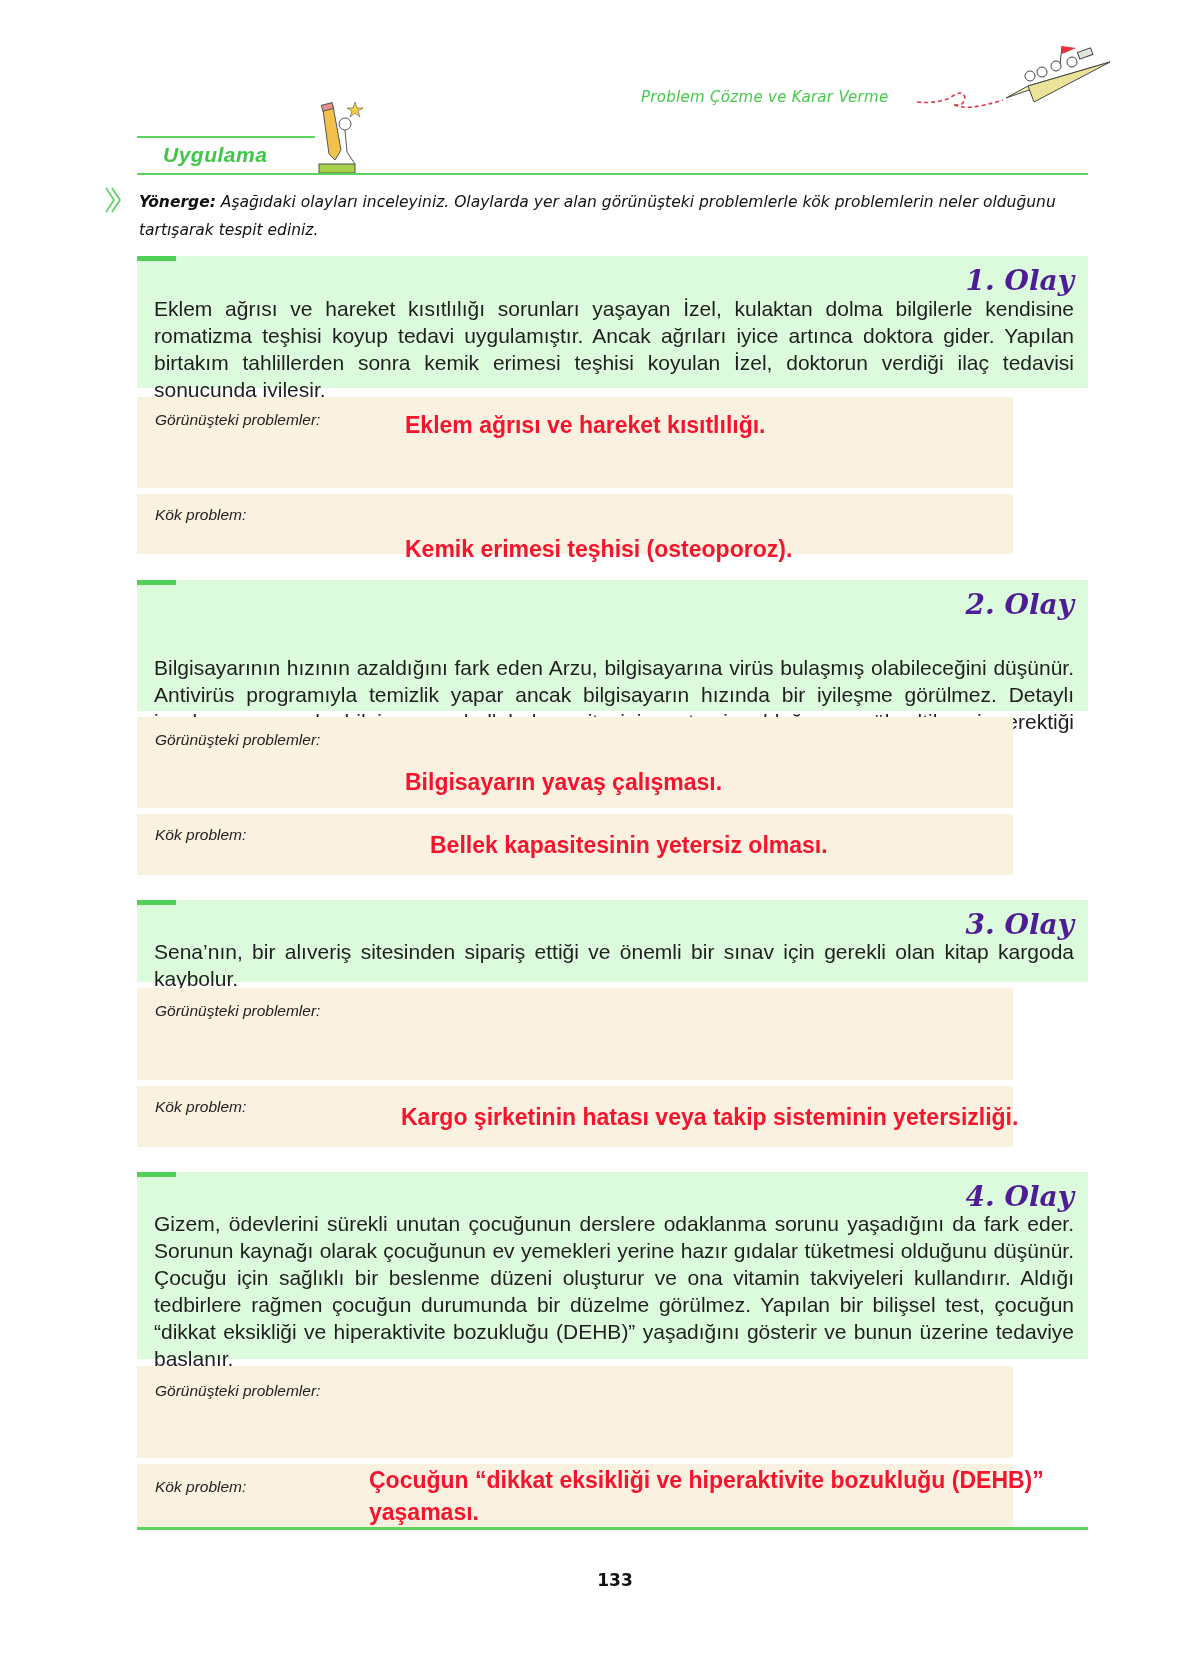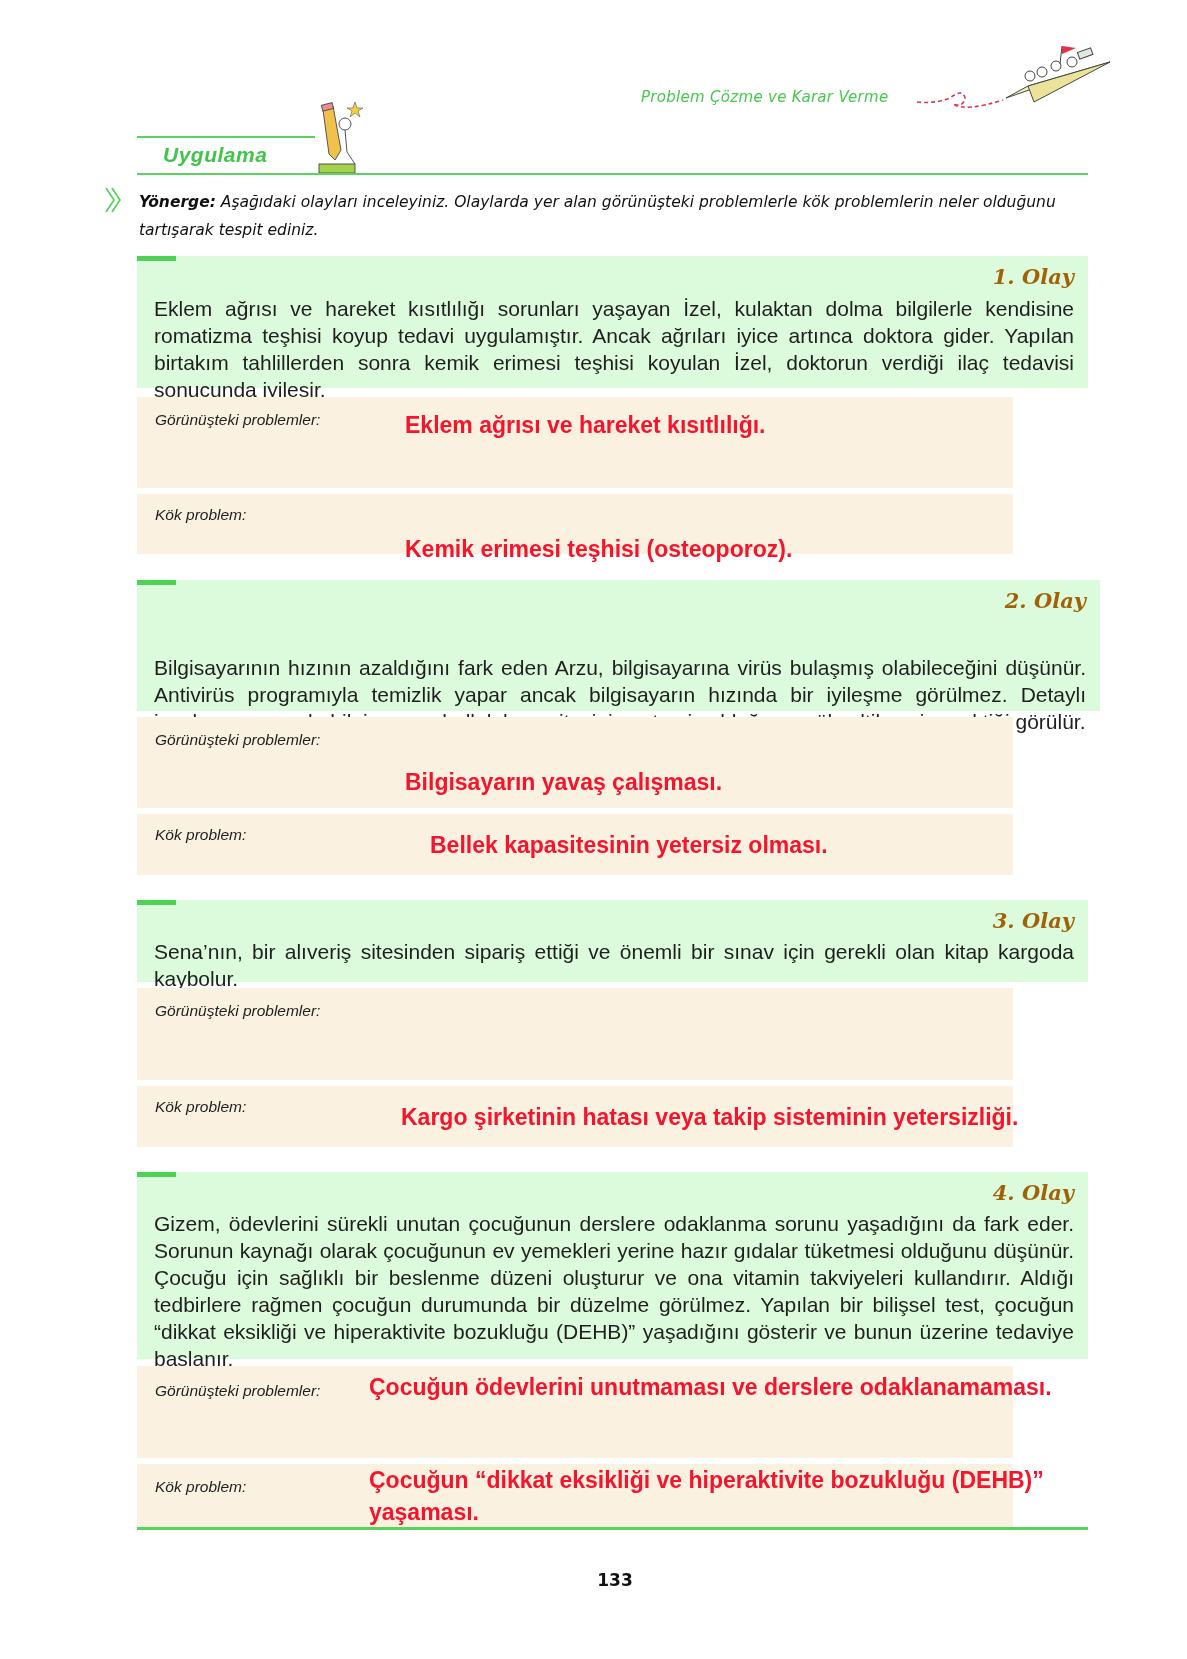--- a/index.html
+++ b/index.html
@@ -10,21 +10,21 @@
   .plane { left:998px; top:40px; width:118px; height:70px; }
   .uyg-line-top { left:137px; top:136px; width:178px; height:2px; background:#5bd35f; }
   .uyg-title { left:163px; top:143px; font-size:21px; font-weight:bold; font-style:italic; color:#3fc648; font-family:"Liberation Sans", sans-serif; letter-spacing:0.5px; }
   .pencil { left:315px; top:100px; width:50px; height:76px; }
   .uyg-line-bot { left:137px; top:173px; width:951px; height:2px; background:#5bd35f; }
   .chev { left:104px; top:186px; width:20px; height:28px; }
   .yonerge { left:139px; top:188px; width:950px; font-size:15.5px; font-style:italic; line-height:28px; color:#111; }
   .yonerge b { font-weight:bold; }
   .olay-box { left:137px; background:#dcfadc; width:951px; }
   .olay-tab { position:absolute; left:0; top:0; width:39px; height:5px; background:#4fd158; }
-  .olay-label { position:absolute; right:14px; top:8px; font-family:"DejaVu Serif", serif; font-style:italic; font-weight:bold; font-size:21px; color:#a16207; }
+  .olay-label { position:absolute; right:14px; top:8px; font-family:"DejaVu Serif", serif; font-style:italic; font-weight:bold; font-size:28px; color:#4c1d95; }
   .olay-text { position:absolute; left:17px; right:14px; font-size:21px; line-height:27px; color:#1f1f1f; font-family:"Liberation Sans", sans-serif; text-align:justify; }
   .ans-box { left:137px; width:876px; background:#faf1e1; }
   .ans-label { position:absolute; left:18px; top:14px; font-size:15.5px; font-style:italic; color:#1f1f1f; font-family:"Liberation Sans", sans-serif; }
   .ans-value { position:absolute; font-family:"Liberation Sans", sans-serif; font-weight:bold; font-size:23px; color:#f5142b; line-height:33px; white-space:nowrap; }
   .bottom-line { left:137px; top:1527px; width:951px; height:3px; background:#5bd35f; }
   .page-num { left:580px; top:1570px; width:70px; text-align:center; font-weight:bold; font-size:17px; color:#111; font-family:"DejaVu Sans", sans-serif; }
 </style>
 </head>
 <body>
 
@@ -72,21 +72,21 @@
 </div>
 <div class="abs ans-box" style="top:397px;height:91px;">
   <div class="ans-label">Görünüşteki problemler:</div>
   <div class="ans-value" style="left:268px;top:12px;">Eklem ağrısı ve hareket kısıtlılığı.</div>
 </div>
 <div class="abs ans-box" style="top:494px;height:60px;">
   <div class="ans-label" style="top:12px;">Kök problem:</div>
   <div class="ans-value" style="left:268px;top:15px;margin-top:24px;">Kemik erimesi teşhisi (osteoporoz).</div>
 </div>
 
-<div class="abs olay-box" style="top:580px;height:131px;padding-left:12px;">
+<div class="abs olay-box" style="top:580px;height:131px;">
   <div class="olay-tab"></div>
   <div class="olay-label">2. Olay</div>
   <div class="olay-text" style="top:38px;margin-top:36px;">Bilgisayarının hızının azaldığını fark eden Arzu, bilgisayarına virüs bulaşmış olabileceğini düşünür. Antivirüs programıyla temizlik yapar ancak bilgisayarın hızında bir iyileşme görülmez. Detaylı inceleme sonunda bilgisayarın bellek kapasitesinin yetersiz olduğu ve yükseltilmesi gerektiği görülür.</div>
 </div>
 <div class="abs ans-box" style="top:717px;height:91px;">
   <div class="ans-label">Görünüşteki problemler:</div>
   <div class="ans-value" style="left:268px;top:12px;margin-top:37px;">Bilgisayarın yavaş çalışması.</div>
 </div>
 <div class="abs ans-box" style="top:814px;height:61px;">
   <div class="ans-label" style="top:12px;">Kök problem:</div>
@@ -106,21 +106,20 @@
   <div class="ans-value" style="left:264px;top:15px;">Kargo şirketinin hatası veya takip sisteminin yetersizliği.</div>
 </div>
 
 <div class="abs olay-box" style="top:1172px;height:187px;">
   <div class="olay-tab"></div>
   <div class="olay-label">4. Olay</div>
   <div class="olay-text" style="top:38px;">Gizem, ödevlerini sürekli unutan çocuğunun derslere odaklanma sorunu yaşadığını da fark eder. Sorunun kaynağı olarak çocuğunun ev yemekleri yerine hazır gıdalar tüketmesi olduğunu düşünür. Çocuğu için sağlıklı bir beslenme düzeni oluşturur ve ona vitamin takviyeleri kullandırır. Aldığı tedbirlere rağmen çocuğun durumunda bir düzelme görülmez. Yapılan bir bilişsel test, çocuğun “dikkat eksikliği ve hiperaktivite bozukluğu (DEHB)” yaşadığını gösterir ve bunun üzerine tedaviye başlanır.</div>
 </div>
 <div class="abs ans-box" style="top:1366px;height:92px;">
   <div class="ans-label" style="top:16px;">Görünüşteki problemler:</div>
-  <div class="ans-value" style="left:232px;top:5px;">Çocuğun ödevlerini unutmaması ve derslere odaklanamaması.</div>
 </div>
 <div class="abs ans-box" style="top:1464px;height:63px;">
   <div class="ans-label" style="top:14px;">Kök problem:</div>
   <div class="ans-value" style="left:232px;top:0px;">Çocuğun “dikkat eksikliği ve hiperaktivite bozukluğu (DEHB)”</div>
   <div class="ans-value" style="left:232px;top:32px;">yaşaması.</div>
 </div>
 <div class="abs bottom-line"></div>
 
 <div class="abs page-num">133</div>
 

